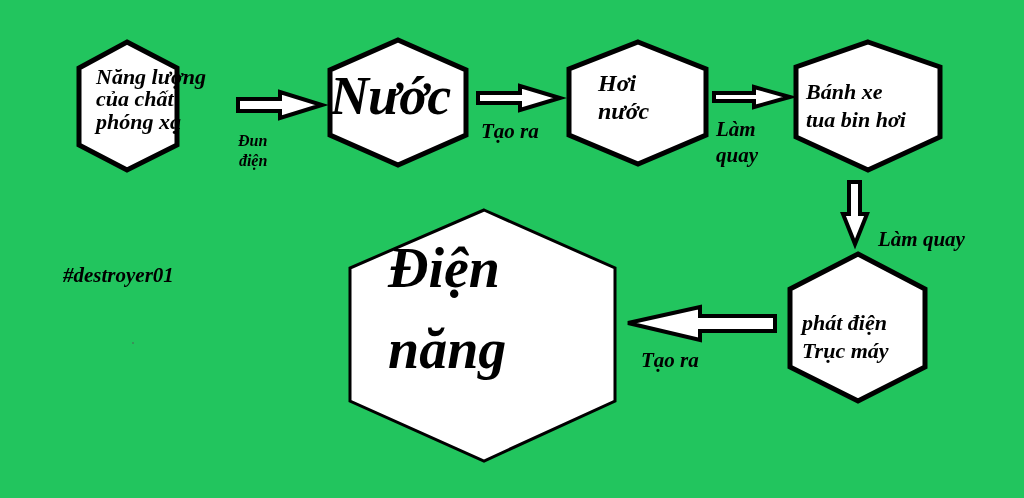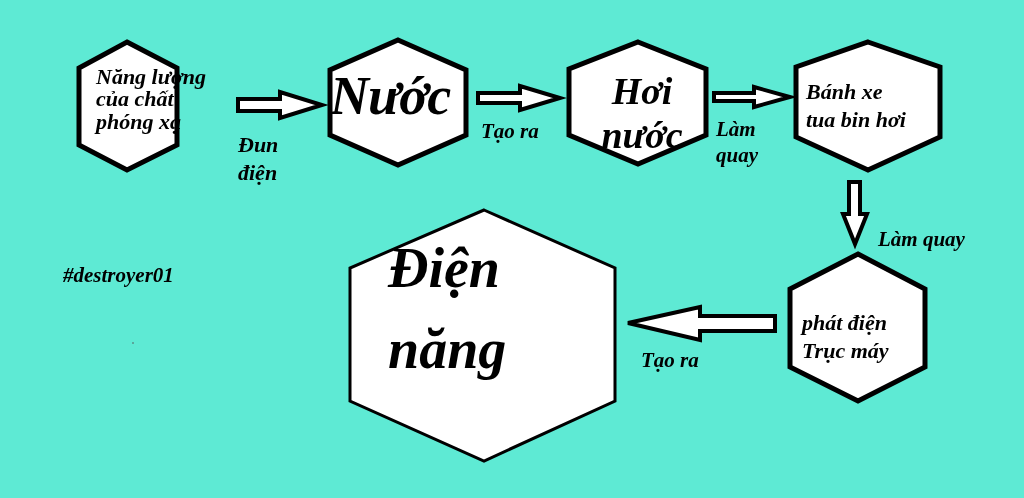--- a/index.html
+++ b/index.html
@@ -1,16 +1,16 @@
 <!DOCTYPE html>
 <html><head>
 <meta charset="utf-8">
 <style>
   html, body { margin:0; padding:0; background:#ffffff; }
-  #stage { position:relative; width:1024px; height:498px; overflow:hidden; background:#5eead4; }
+  #stage { position:relative; width:1024px; height:498px; overflow:hidden; background:#22c55e; }
   svg.shapes { position:absolute; left:0; top:0; }
   .lbl { position:absolute; font-family:"Liberation Serif", "DejaVu Serif", serif; font-style:italic; font-weight:bold; color:#000; white-space:nowrap; line-height:1; }
   .node-text { position:absolute; font-family:"Liberation Serif", "DejaVu Serif", serif; font-style:italic; font-weight:bold; color:#000; line-height:1.02; }
 </style>
 </head>
 <body>
 
 <div id="stage">
   <svg class="shapes" width="1024" height="498" viewBox="0 0 1024 498">
     <g fill="#fff" stroke="#000" stroke-width="5" stroke-linejoin="miter">
@@ -44,41 +44,41 @@
   </svg>
 
   <div class="node-text" style="left:96px; top:66px; font-size:22px;">
     <div>Năng lượng</div>
     <div>của chất</div>
     <div>phóng xạ</div>
   </div>
 
   <div class="node-text" style="left:330px; top:69px; font-size:54px; letter-spacing:-1px;">Nước</div>
 
-  <div class="node-text" style="left:598px; top:70px; font-size:38px; text-align:center; width:88px; line-height:1.15;">
+  <div class="node-text" style="left:598px; top:70px; font-size:24px; width:88px; line-height:1.15;">
     <div>Hơi</div>
     <div>nước</div>
   </div>
 
   <div class="node-text" style="left:806px; top:78px; font-size:22px; line-height:1.25;">
     <div>Bánh xe</div>
     <div>tua bin hơi</div>
   </div>
 
   <div class="node-text" style="left:802px; top:309px; font-size:22px; line-height:1.25;">
     <div>phát điện</div>
     <div>Trục máy</div>
   </div>
 
   <div class="node-text" style="left:388px; top:228px; font-size:56px; line-height:1.45;">
     <div>Điện</div>
     <div>năng</div>
   </div>
 
-  <div class="lbl" style="left:238px; top:131px; font-size:22px; line-height:1.25;">
+  <div class="lbl" style="left:238px; top:131px; font-size:16px; line-height:1.25;text-align:right;">
     <div>Đun</div>
     <div>điện</div>
   </div>
   <div class="lbl" style="left:481px; top:121px; font-size:21px;">Tạo ra</div>
   <div class="lbl" style="left:716px; top:116px; font-size:21px; line-height:1.25;">
     <div>Làm</div>
     <div>quay</div>
   </div>
   <div class="lbl" style="left:878px; top:229px; font-size:21px;">Làm quay</div>
   <div class="lbl" style="left:641px; top:350px; font-size:21px;">Tạo ra</div>

